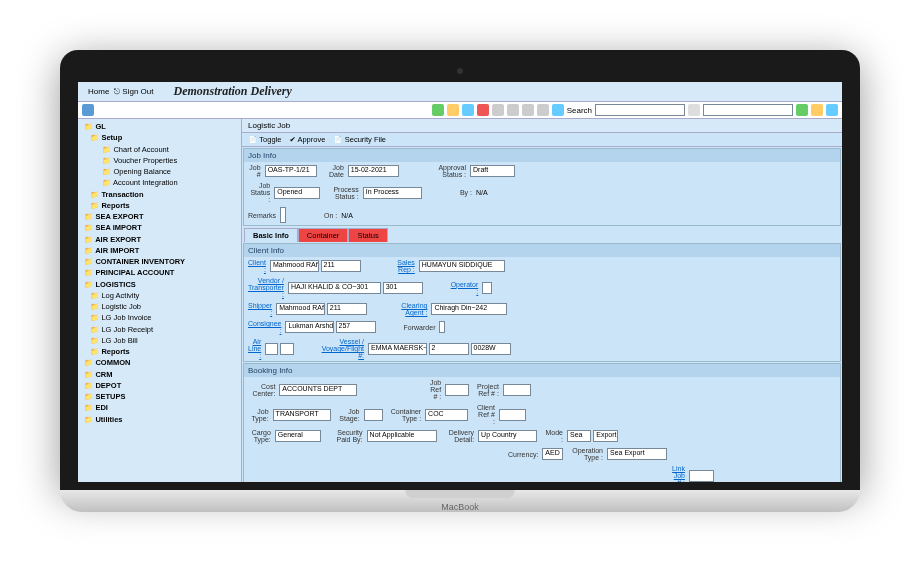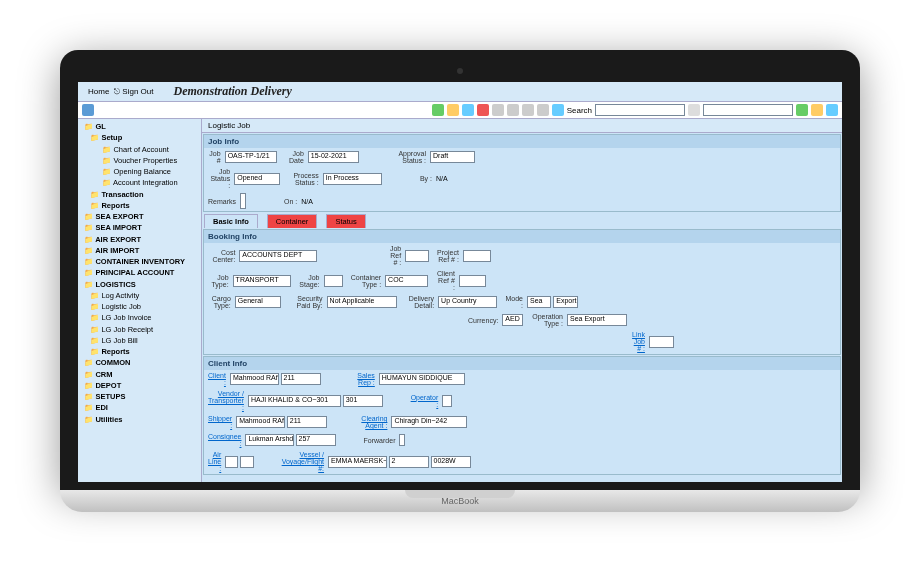--- a/index.html
+++ b/index.html
@@ -3,49 +3,49 @@
 <meta charset="utf-8">
 <style>
 *{box-sizing:border-box;margin:0;padding:0;font-family:Arial,sans-serif}
 body{background:#fff;display:flex;justify-content:center;align-items:center;height:562px;width:920px;overflow:hidden}
 .laptop{width:800px;position:relative}
 .screen-bezel{background:#1a1a1a;border-radius:18px 18px 0 0;padding:18px 18px 8px 18px;box-shadow:0 8px 40px rgba(0,0,0,.4)}
 .camera{width:6px;height:6px;background:#333;border-radius:50%;margin:0 auto 8px}
 .screen{background:#cce4f7;height:400px;overflow:hidden;font-size:8px;color:#000}
 .base{height:22px;background:linear-gradient(#e8e8e8,#c0c0c0);border-radius:0 0 28px 28px;position:relative}
 .notch{width:110px;height:8px;background:#d0d0d0;border-radius:0 0 10px 10px;margin:0 auto}
-.base-label{position:absolute;width:100%;text-align:center;top:6px;font-size:9px;color:#666}
+.base-label{position:absolute;width:100%;text-align:center;top:12px;font-size:9px;color:#666}
 .topbar{display:flex;align-items:center;padding:2px 10px;background:#d6e9f8;border-bottom:1px solid #aac}
 .topbar .nav{margin-right:20px;font-size:8px}
 .topbar .company{font-style:italic;font-weight:bold;font-family:'Times New Roman',serif;font-size:12px;color:#222}
 .toolbar{display:flex;align-items:center;padding:2px 4px;background:#ffffff;border-bottom:1px solid #aac;gap:3px}
 .ticon{width:12px;height:12px;border-radius:2px;display:inline-block}
 .sp{flex:1}
 .searchbox{width:90px;height:12px;background:#fff;border:1px solid #789;font-size:7px;padding:0 2px}
 .layout{display:flex;height:calc(100% - 34px)}
-.sidebar{width:124px;background:#d6e9f8;border-right:1px solid #aac;padding:2px;overflow:hidden}
+.sidebar{width:164px;background:#d6e9f8;border-right:1px solid #aac;padding:2px;overflow:hidden}
 .tree{font-size:7.5px;line-height:1.5}
 .tree-item{padding:0 0 0 4px;white-space:nowrap}
 .tree-item.l1{padding-left:10px}
 .tree-item.l2{padding-left:22px}
 .fld{color:#d4a017}
 .bold{font-weight:bold}
 .main{flex:1;overflow:auto;background:#cce4f7}
 .module-title{padding:2px 6px;font-size:8px;background:#d6e9f8;border-bottom:1px solid #aac}
 .actionbar{padding:2px 6px;display:flex;gap:8px;font-size:7.5px;border-bottom:1px solid #aac}
 .section{border:1px solid #9bc;margin:1px}
-.section-h{background:#b4d4ed;padding:2px 4px;font-weight:bold;font-size:8px;color:#246}
+.section-h{background:#b4d4ed;padding:2px 4px;font-weight:normal;font-size:8px;color:#246}
 .lbl{text-align:right;font-size:7px;color:#333;padding-right:2px}
 .lbl.link{color:#0066cc;text-decoration:underline}
 .val{font-size:7px}
 .inp{background:#fff;border:1px solid #789;height:12px;padding:0 2px;font-size:7px;width:100%;max-width:110px;display:inline-block;overflow:hidden;white-space:nowrap}
 .inp.sm{max-width:60px}
 .inp.xs{max-width:40px}
 .inp.date{max-width:70px}
-.tabs{display:flex;gap:9px;margin:2px 0 0 2px}
+.tabs{display:flex;gap:0;margin:2px 0 0 2px}
 .tab{background:#ef4444;border:1px solid #aac;border-bottom:none;padding:2px 8px;font-size:7.5px;cursor:pointer}
 .tab.active{background:#cce4f7;font-weight:bold}
 .row3{display:flex;gap:8px;padding:2px 4px;align-items:center;flex-wrap:wrap}
 .pair{display:flex;align-items:center;gap:2px}
 </style>
 </head>
 <body>
 
 <div class="laptop">
 <div class="screen-bezel">
@@ -106,20 +106,25 @@
               <div class="tree-item l0 bold"><span class="fld">📁</span> CRM</div>
               <div class="tree-item l0 bold"><span class="fld">📁</span> DEPOT</div>
               <div class="tree-item l0 bold"><span class="fld">📁</span> SETUPS</div>
               <div class="tree-item l0 bold"><span class="fld">📁</span> EDI</div>
               <div class="tree-item l0 bold"><span class="fld">📁</span> Utilities</div>
             </div>
 </div>
 
 <div class="main">
   <div class="module-title">Logistic Job</div>
+  <div class="actionbar">
+    <span>📄 <span>Toggle</span></span>
+    <span>✔ <span>Approve</span></span>
+    <span>📄 <span>Security File</span></span>
+  </div>
 
   <div class="section">
     <div class="section-h">Job Info</div>
     <div class="row3">
       <div class="pair">
                   <span class="lbl">Job #</span> 
                   <span class="inp">OAS-TP-1/21</span>
                 </div>
       <div class="pair">
                   <span class="lbl">Job Date</span> 
@@ -156,91 +161,20 @@
     </div>
   </div>
 
   <div class="tabs">
     <div class="tab active">Basic Info</div>
     <div class="tab">Container</div>
     <div class="tab">Status</div>
   </div>
 
   <div class="section">
-    <div class="section-h">Booking Info</div>
-    <div class="row3">
-      <div class="pair">
-                  <span class="lbl">Cost Center:</span>
-                  <span class="inp" style="max-width:160px">ACCOUNTS DEPT</span>
-                </div>
-      <div class="pair" style="margin-left:60px">
-                  <span class="lbl">Job Ref # :</span>
-                  <span class="inp sm"></span>
-                </div>
-      <div class="pair">
-                  <span class="lbl">Project Ref # :</span>
-                  <span class="inp sm"></span>
-                </div>
-    </div>
-    <div class="row3">
-      <div class="pair">
-                  <span class="lbl">Job Type:</span>
-                  <span class="inp sm">TRANSPORT</span>
-                </div>
-      <div class="pair">
-                  <span class="lbl">Job Stage:</span>
-                  <span class="inp sm"></span>
-                </div>
-      <div class="pair">
-                  <span class="lbl">Container Type :</span>
-                  <span class="inp sm">COC</span>
-                </div>
-      <div class="pair">
-                  <span class="lbl">Client Ref # :</span>
-                  <span class="inp sm"></span>
-                </div>
-    </div>
-    <div class="row3">
-      <div class="pair">
-                  <span class="lbl">Cargo Type:</span>
-                  <span class="inp sm">General</span>
-                </div>
-      <div class="pair">
-                  <span class="lbl">Security Paid By:</span>
-                  <span class="inp">Not Applicable</span>
-                </div>
-      <div class="pair">
-                  <span class="lbl">Delivery Detail:</span>
-                  <span class="inp sm">Up Country</span>
-                </div>
-      <div class="pair">
-                  <span class="lbl">Mode :</span>
-                  <span class="inp xs">Sea</span>
-                  <span class="inp xs">Export</span>
-                </div>
-    </div>
-    <div class="row3">
-      <div class="pair" style="margin-left:260px">
-                  <span class="lbl">Currency:</span>
-                  <span class="inp xs">AED</span>
-                </div>
-      <div class="pair">
-                  <span class="lbl">Operation Type :</span>
-                  <span class="inp sm">Sea Export</span>
-                </div>
-    </div>
-    <div class="row3">
-                <div class="pair" style="margin-left:420px">
-                  <span class="lbl link">Link Job # :</span>
-                  <span class="inp sm"></span>
-                </div>
-              </div>
-  </div>
-
-  <div class="section">
     <div class="section-h">Client Info</div>
     <div class="row3">
       <div class="pair">
                   <span class="lbl link">Client :</span>
                   <span class="inp">Mahmood RAfi~211</span>
                   <span class="inp xs">211</span>
                 </div>
       <div class="pair" style="margin-left:20px">
                   <span class="lbl link">Sales Rep :</span>
                   <span class="inp">HUMAYUN SIDDIQUE</span>
@@ -288,20 +222,91 @@
       <div class="pair" style="margin-left:20px">
                   <span class="lbl link">Vessel / Voyage/Flight #:</span>
                   <span class="inp">EMMA MAERSK~2</span>
                   <span class="inp xs">2</span>
                   <span class="inp xs">0028W</span>
                 </div>
     </div>
 
   </div>
 
+  <div class="section">
+    <div class="section-h">Booking Info</div>
+    <div class="row3">
+      <div class="pair">
+                  <span class="lbl">Cost Center:</span>
+                  <span class="inp" style="max-width:160px">ACCOUNTS DEPT</span>
+                </div>
+      <div class="pair" style="margin-left:60px">
+                  <span class="lbl">Job Ref # :</span>
+                  <span class="inp sm"></span>
+                </div>
+      <div class="pair">
+                  <span class="lbl">Project Ref # :</span>
+                  <span class="inp sm"></span>
+                </div>
+    </div>
+    <div class="row3">
+      <div class="pair">
+                  <span class="lbl">Job Type:</span>
+                  <span class="inp sm">TRANSPORT</span>
+                </div>
+      <div class="pair">
+                  <span class="lbl">Job Stage:</span>
+                  <span class="inp sm"></span>
+                </div>
+      <div class="pair">
+                  <span class="lbl">Container Type :</span>
+                  <span class="inp sm">COC</span>
+                </div>
+      <div class="pair">
+                  <span class="lbl">Client Ref # :</span>
+                  <span class="inp sm"></span>
+                </div>
+    </div>
+    <div class="row3">
+      <div class="pair">
+                  <span class="lbl">Cargo Type:</span>
+                  <span class="inp sm">General</span>
+                </div>
+      <div class="pair">
+                  <span class="lbl">Security Paid By:</span>
+                  <span class="inp">Not Applicable</span>
+                </div>
+      <div class="pair">
+                  <span class="lbl">Delivery Detail:</span>
+                  <span class="inp sm">Up Country</span>
+                </div>
+      <div class="pair">
+                  <span class="lbl">Mode :</span>
+                  <span class="inp xs">Sea</span>
+                  <span class="inp xs">Export</span>
+                </div>
+    </div>
+    <div class="row3">
+      <div class="pair" style="margin-left:260px">
+                  <span class="lbl">Currency:</span>
+                  <span class="inp xs">AED</span>
+                </div>
+      <div class="pair">
+                  <span class="lbl">Operation Type :</span>
+                  <span class="inp sm">Sea Export</span>
+                </div>
+    </div>
+    <div class="row3">
+                <div class="pair" style="margin-left:420px">
+                  <span class="lbl link">Link Job # :</span>
+                  <span class="inp sm"></span>
+                </div>
+              </div>
+  </div>
+
 </div>
 </div>
 
 </div>
 </div>
 <div class="base">
       <div class="notch"></div>
       <div class="base-label">MacBook</div>
     </div>
 </div>

